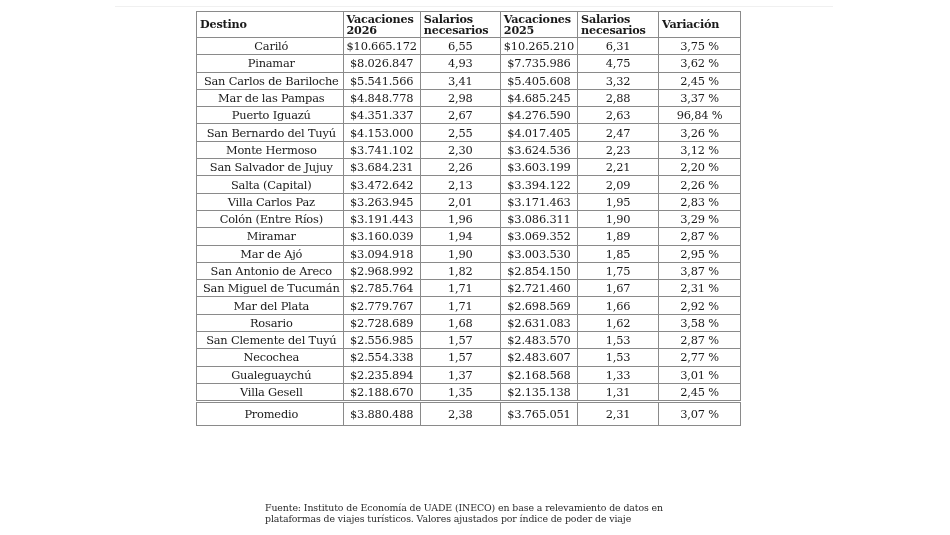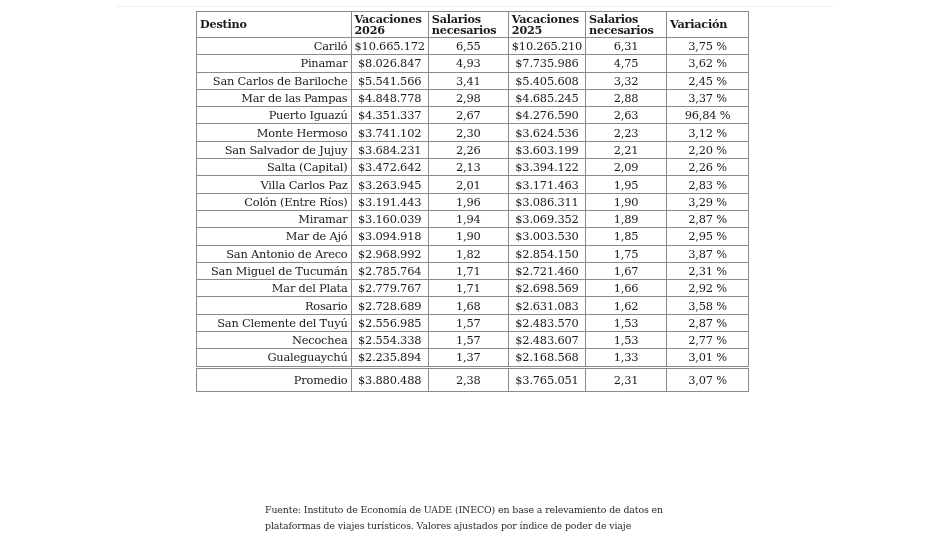--- a/index.html
+++ b/index.html
@@ -5,26 +5,26 @@
   html, body { margin:0; padding:0; background:#ffffff; }
   body { width:950px; height:535px; position:relative; overflow:hidden;
          font-family:"DejaVu Serif","Liberation Serif",serif; color:#1a1a1a; }
   .topline { position:absolute; left:115px; top:6px; width:718px; height:1px; background:#f0f0f0; }
   table.data { position:absolute; left:196px; top:11px; border-collapse:collapse;
                font-size:11.4px; letter-spacing:-0.2px; }
   table.data th, table.data td { border:1px solid #8a8a8a; padding:0 3px; white-space:nowrap; }
   table.data th { font-weight:bold; height:25px; line-height:11px; text-align:left; font-size:11.2px; }
   table.data th.dest { text-align:left;margin-top:40px; }
   table.data td { height:16.3px; line-height:16px; text-align:center; }
-  table.data td.dest { text-align:right; padding-left:14px; }
+  table.data td.dest { text-align:center; padding-left:6px; }
   col.c0 { width:130px; } col.c1 { width:66px; } col.c2 { width:80px; }
   col.c3 { width:76px; } col.c4 { width:81px; } col.c5 { width:82px; }
   tr.avg td { font-weight:normal; height:22px; border-top:3px double #8a8a8a; }
   .source { position:absolute; left:265px; top:502px; width:420px; font-size:9.4px;
-            line-height:16px; color:#2a2a2a; letter-spacing:-0.1px; }
+            line-height:11px; color:#2a2a2a; letter-spacing:-0.1px; }
 </style>
 </head>
 <body>
 
 <div class="topline"></div>
 
 <table class="data">
   <colgroup>
       <col class="c0">
       <col class="c1">
@@ -78,20 +78,28 @@
       </tr>
       <tr>
         <td class="dest">Puerto Iguazú</td>
         <td>$4.351.337</td>
         <td>2,67</td>
         <td>$4.276.590</td>
         <td>2,63</td>
         <td>96,84 %</td>
       </tr>
       <tr>
+        <td class="dest">San Bernardo del Tuyú</td>
+        <td>$4.153.000</td>
+        <td>2,55</td>
+        <td>$4.017.405</td>
+        <td>2,47</td>
+        <td>3,26 %</td>
+      </tr>
+      <tr>
         <td class="dest">Monte Hermoso</td>
         <td>$3.741.102</td>
         <td>2,30</td>
         <td>$3.624.536</td>
         <td>2,23</td>
         <td>3,12 %</td>
       </tr>
       <tr>
         <td class="dest">San Salvador de Jujuy</td>
         <td>$3.684.231</td>
@@ -188,20 +196,28 @@
         <td>1,53</td>
         <td>2,77 %</td>
       </tr>
       <tr>
         <td class="dest">Gualeguaychú</td>
         <td>$2.235.894</td>
         <td>1,37</td>
         <td>$2.168.568</td>
         <td>1,33</td>
         <td>3,01 %</td>
+      </tr>
+      <tr>
+        <td class="dest">Villa Gesell</td>
+        <td>$2.188.670</td>
+        <td>1,35</td>
+        <td>$2.135.138</td>
+        <td>1,31</td>
+        <td>2,45 %</td>
       </tr>
       <tr class="avg">
         <td class="dest">Promedio</td>
         <td>$3.880.488</td>
         <td>2,38</td>
         <td>$3.765.051</td>
         <td>2,31</td>
         <td>3,07 %</td>
       </tr>
     </tbody>

